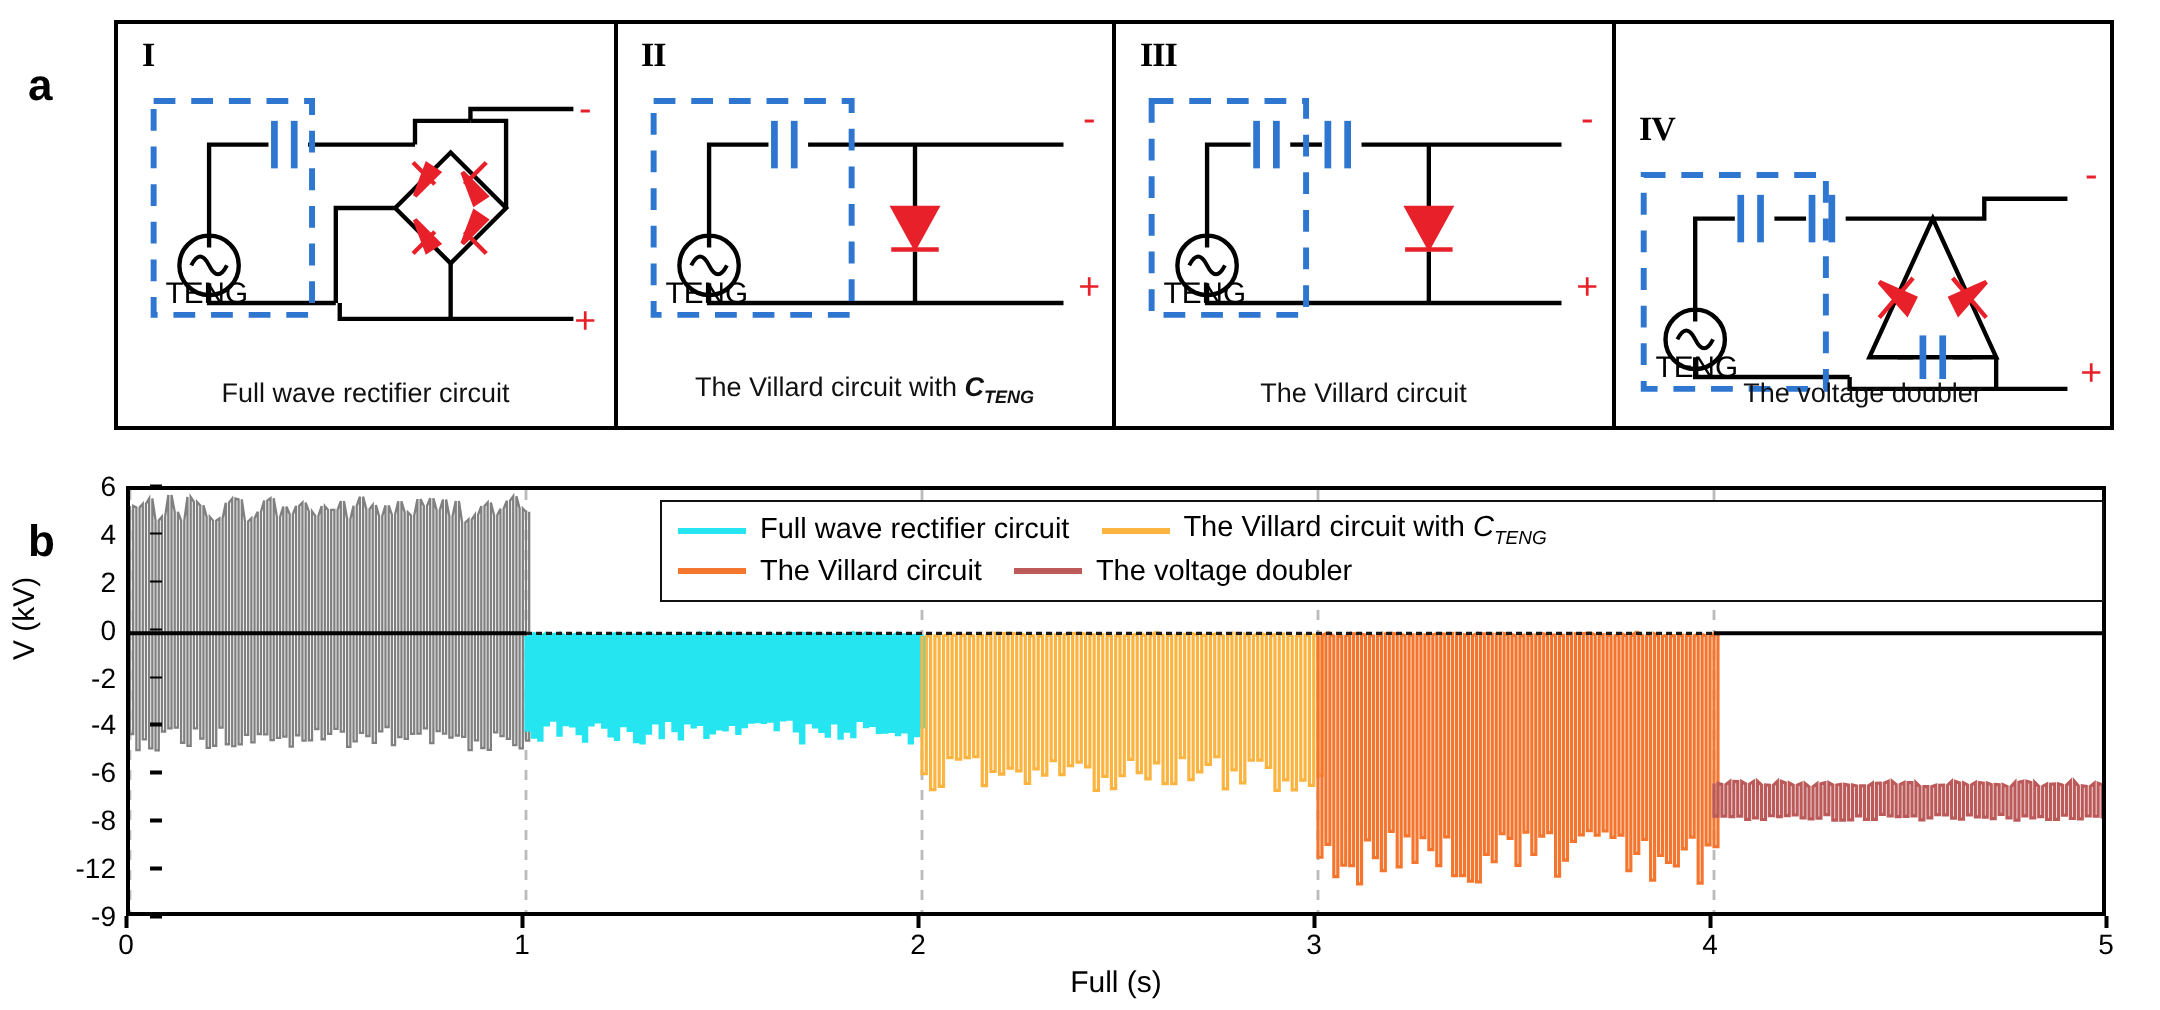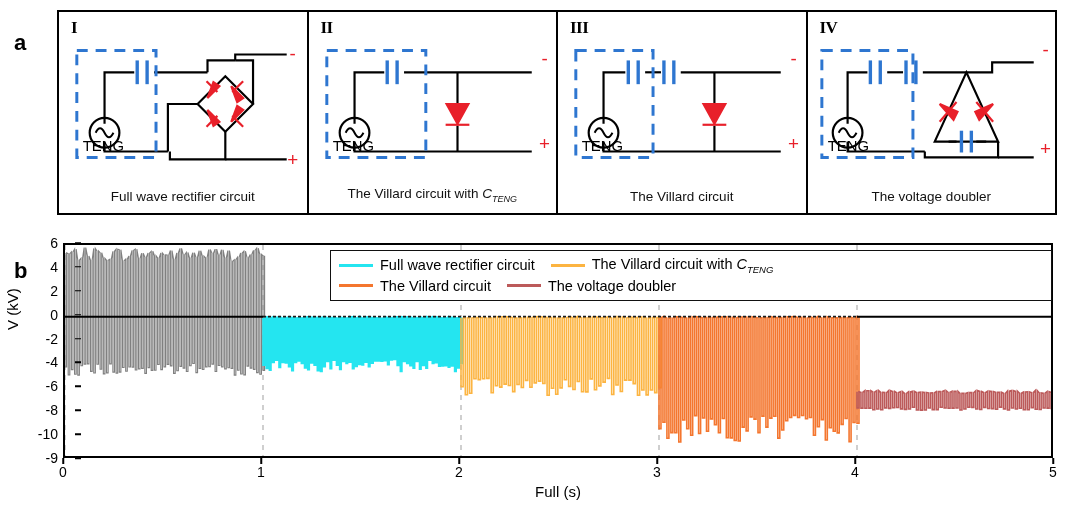--- a/index.html
+++ b/index.html
@@ -12,26 +12,26 @@
 
   
   .panel-letter { position:absolute; font-weight:bold; font-size:22px; color:#000; }
   #letter-a { left:14px; top:30px; }
   #letter-b { left:14px; top:258px; }
 
   
   #panel-a { position:absolute; left:57px; top:10px; width:1000px; height:205px;
              border:2px solid #000; display:flex; background:#fff; }
   .circuit-cell { flex:1 1 0; position:relative; border-right:2px solid #000; }
-  .circuit-cell:last-child { border-right:none; }
+  .circuit-cell:last-child { border-right:none;margin-top:37px; }
   .roman { position:absolute; left:12px; top:6px; font-weight:bold; font-size:17px;
            font-family:"Liberation Serif", serif; letter-spacing:-0.5px; }
   .circuit-caption { position:absolute; bottom:9px; left:0; width:100%;
                      text-align:center; font-size:13.5px; color:#111; }
-  .circuit-caption .sub { font-style:italic; }
+  .circuit-caption .sub { font-style:italic;font-weight:bold; }
   .circuit-caption .sub sub { font-style:italic; font-size:9px; }
   .circuit-svg { position:absolute; left:0; top:20px; width:100%; height:140px; }
 
   
   #panel-b { position:absolute; left:63px; top:243px; width:990px; height:215px;
              border:2px solid #000; border-top:2px solid #000; background:#fff; }
   #plot-inner { position:absolute; inset:0; overflow:hidden; }
 
   
   #y-axis-label { position:absolute; left:4px; top:330px;
@@ -252,21 +252,21 @@
     <div class="ytick" style="top: 314.667px;">0</div>
     <div class="ytick-mark" style="top: 314.667px;"></div>
     <div class="ytick" style="top: 338.556px;">-2</div>
     <div class="ytick-mark" style="top: 338.556px;"></div>
     <div class="ytick" style="top: 362.444px;">-4</div>
     <div class="ytick-mark" style="top: 362.444px;"></div>
     <div class="ytick" style="top: 386.333px;">-6</div>
     <div class="ytick-mark" style="top: 386.333px;"></div>
     <div class="ytick" style="top: 410.222px;">-8</div>
     <div class="ytick-mark" style="top: 410.222px;"></div>
-    <div class="ytick" style="top: 434.111px;">-10</div>
+    <div class="ytick" style="top: 434.111px;">-12</div>
     <div class="ytick-mark" style="top: 434.111px;"></div>
     <div class="ytick" style="top: 458px;">-9</div>
     <div class="ytick-mark" style="top: 458px;"></div>
   </div>
 <div id="xtick-holder">
     <div class="xtick" style="left: 63px;">0</div>
     <div class="xtick-mark" style="left: 63px;"></div>
     <div class="xtick" style="left: 261px;">1</div>
     <div class="xtick-mark" style="left: 261px;"></div>
     <div class="xtick" style="left: 459px;">2</div>

